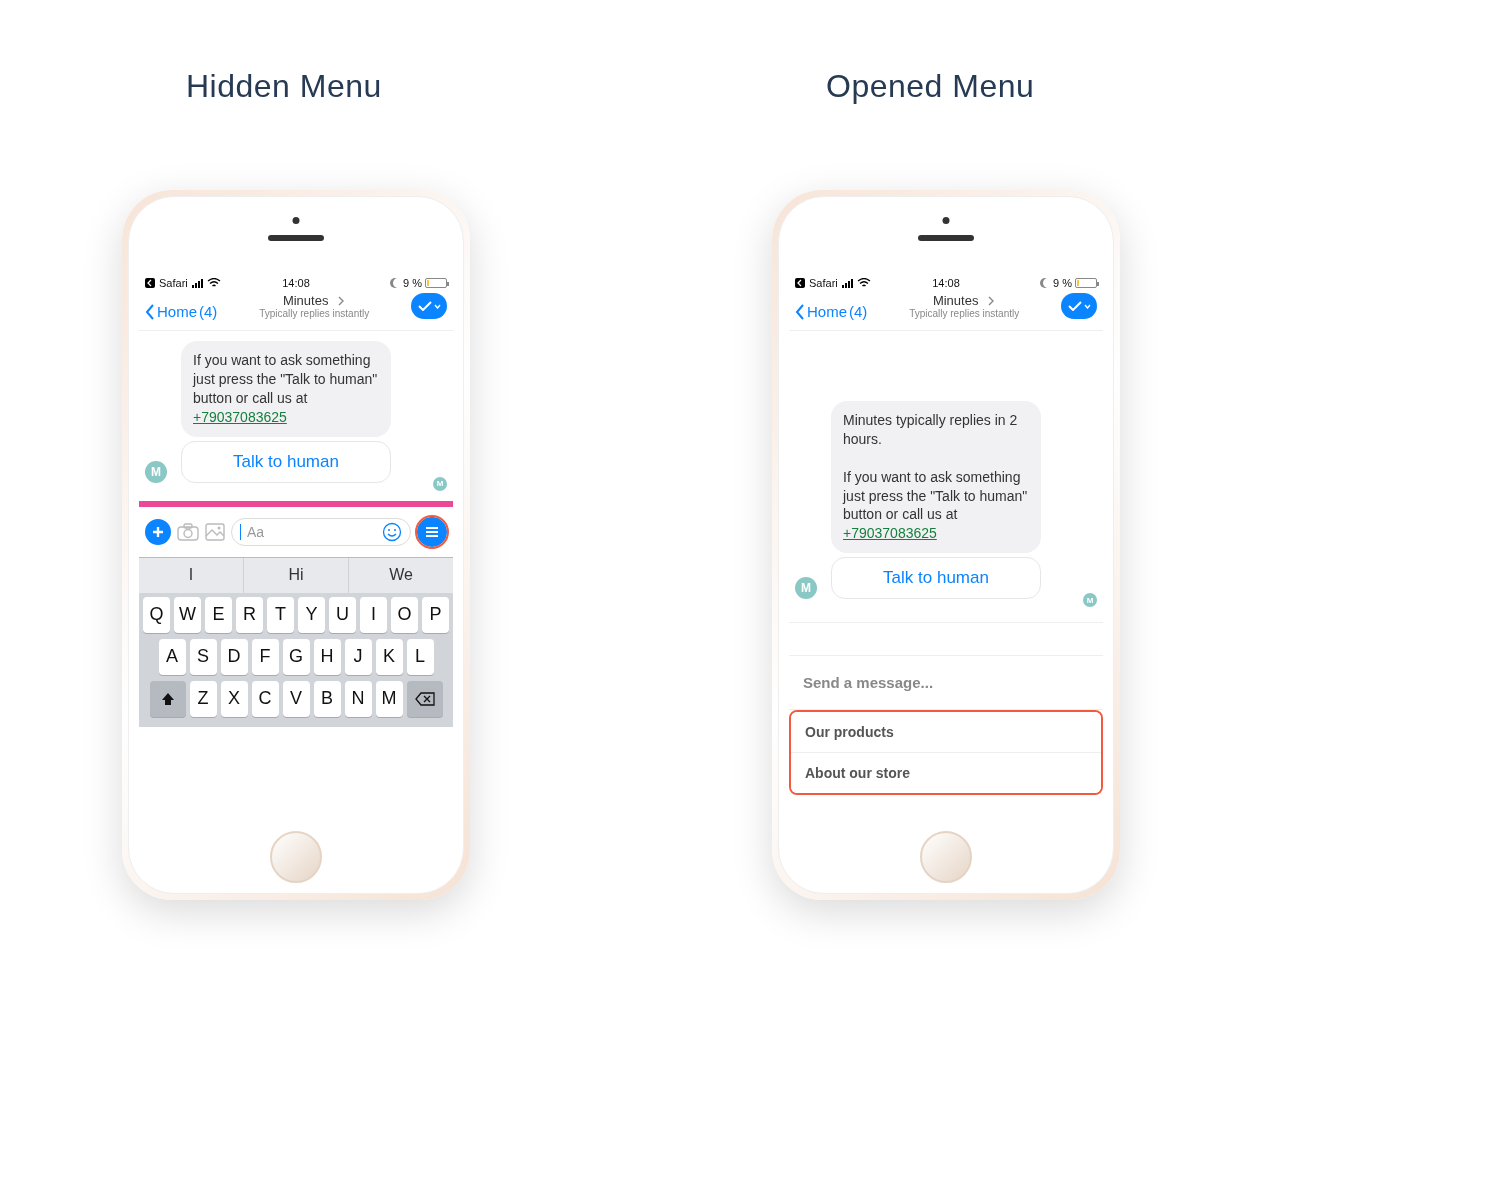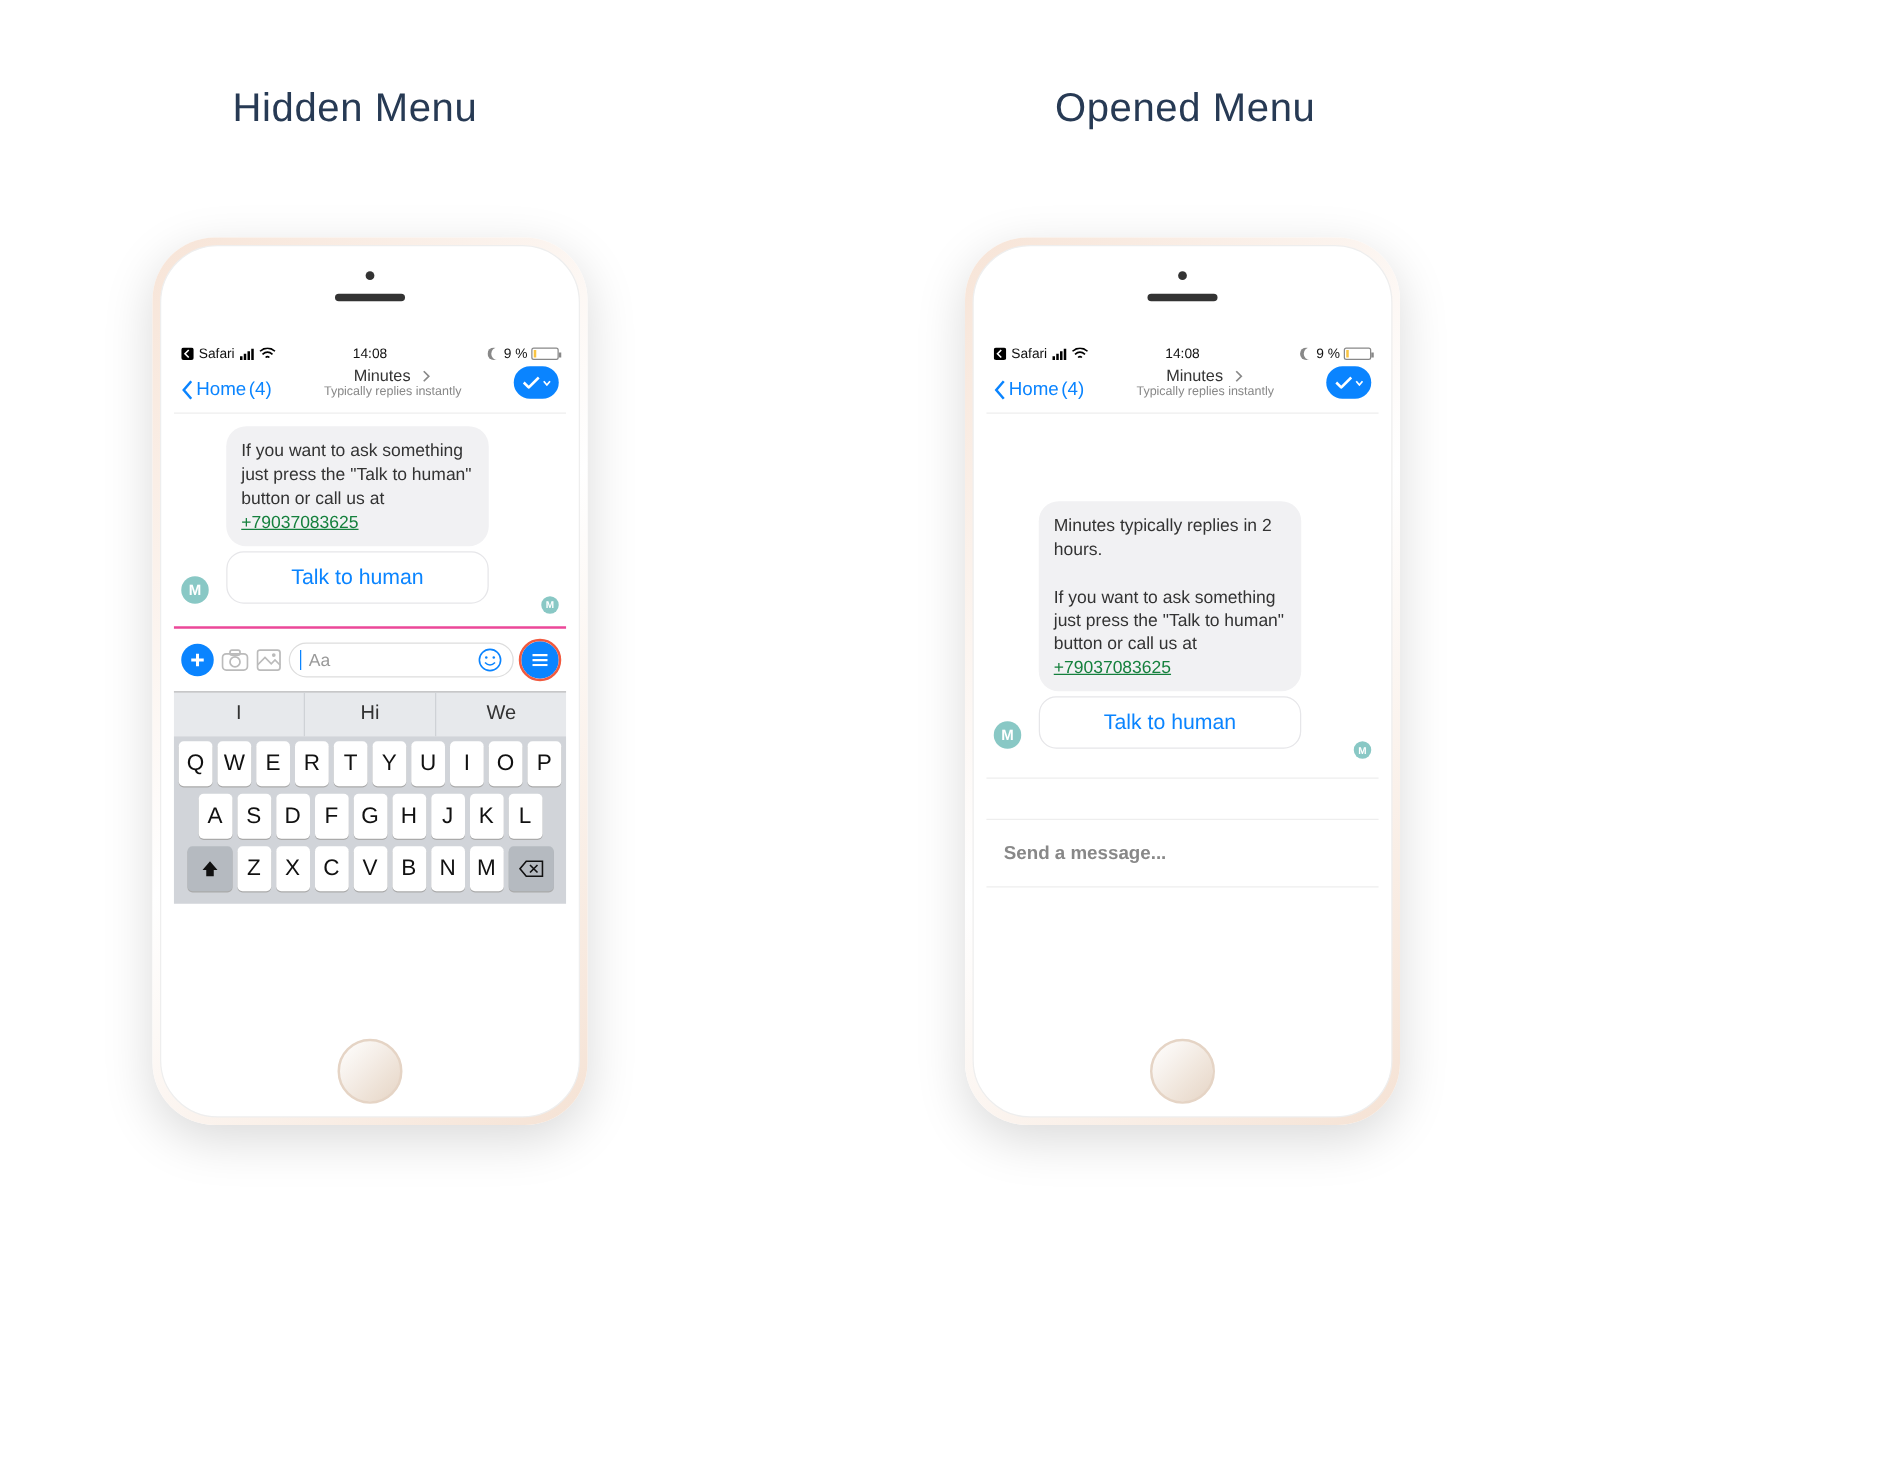--- a/index.html
+++ b/index.html
@@ -11,21 +11,21 @@
       position: relative;
     }
     .heading {
       position: absolute;
       font-size: 32px;
       font-weight: 400;
       color: #273a54;
       letter-spacing: 0.5px;
     }
     .heading-left { top: 68px; left: 186px; text-align: right; }
-    .heading-right { top: 68px; left: 844px; }
+    .heading-right { top: 68px; left: 826px; }
 
     
     .phone {
       position: absolute;
       width: 348px;
       height: 710px;
       border-radius: 50px;
       background: linear-gradient(135deg,#f7e4d7,#fff,#f5e2d4);
       padding: 6px;
       box-shadow: 0 12px 40px rgba(0,0,0,.15);
@@ -120,21 +120,21 @@
     }
     .avatar-sm{
       width:14px; height:14px; border-radius:50%; background:#89c8c5;
       color:#fff; font-size:8px; font-weight:700; display:flex; align-items:center; justify-content:center;
       position:absolute; right:6px;
     }
 
     
     .composer{
       display:flex; align-items:center; gap:6px;
-      padding: 10px 6px; border-top:2px solid #ec4899; margin-top:18px;
+      padding: 10px 6px; border-top:6px solid #ec4899; margin-top:18px;
     }
     .circle-btn{
       width:26px; height:26px; border-radius:50%; display:flex;align-items:center;justify-content:center;
     }
     .blue-fill{ background:#0a84ff; color:#fff;}
     .gray-ic{ color:#999; }
     .msg-input{
       flex:1; height:28px; border:1px solid #ddd; border-radius:16px;
       display:flex; align-items:center; padding:0 8px; gap:6px; color:#999; font-size:14px;
       position:relative;
@@ -427,17 +427,21 @@
         <div class="bubble-action">Talk to human</div>
         <div class="avatar-big" style="bottom:0;">M</div>
         <div class="avatar-sm" style="bottom:-8px;">M</div>
       </div>
 
       <div style="height:8px;border-bottom:1px solid #eee; margin-top:16px;"></div>
       <div style="height:22px;"></div>
 
       <div class="composer-right">
         <div class="send-msg">Send a message...</div>
+        <div class="menu-box">
+          <div class="menu-item">Our products</div>
+          <div class="menu-item">About our store</div>
+        </div>
       </div>
 
     </div>
   </div>
 </div>
 
 </body></html>

